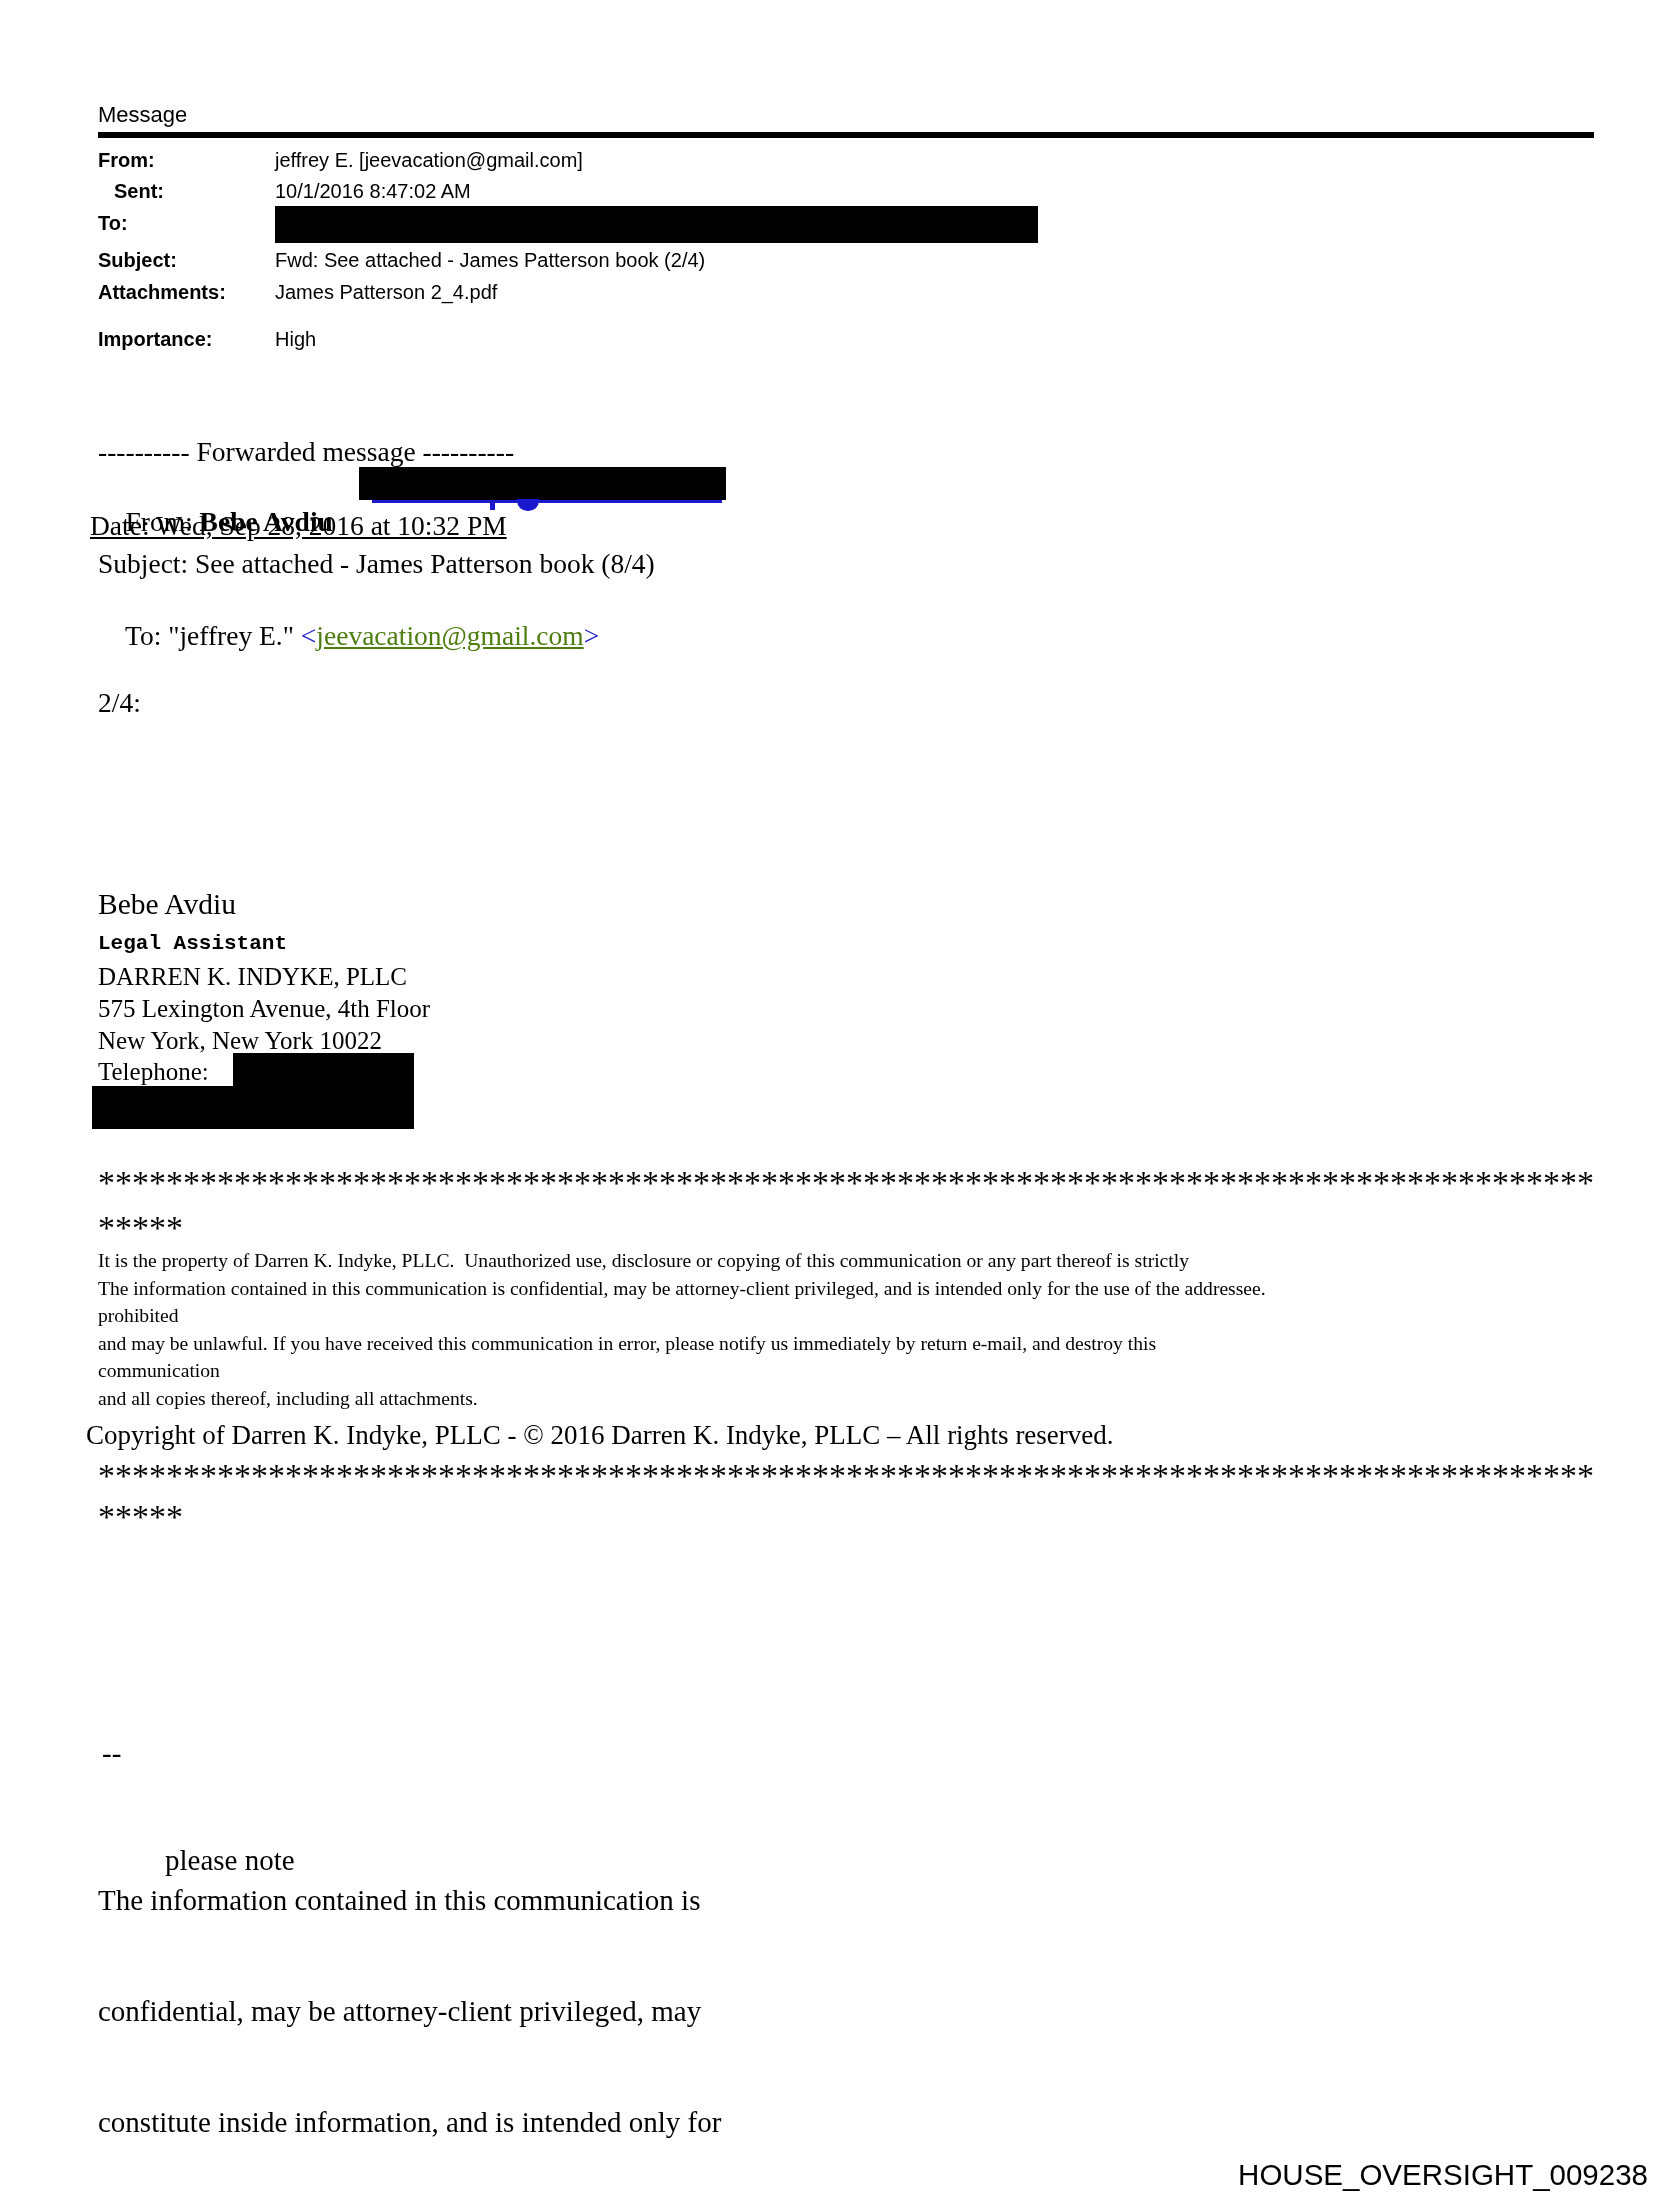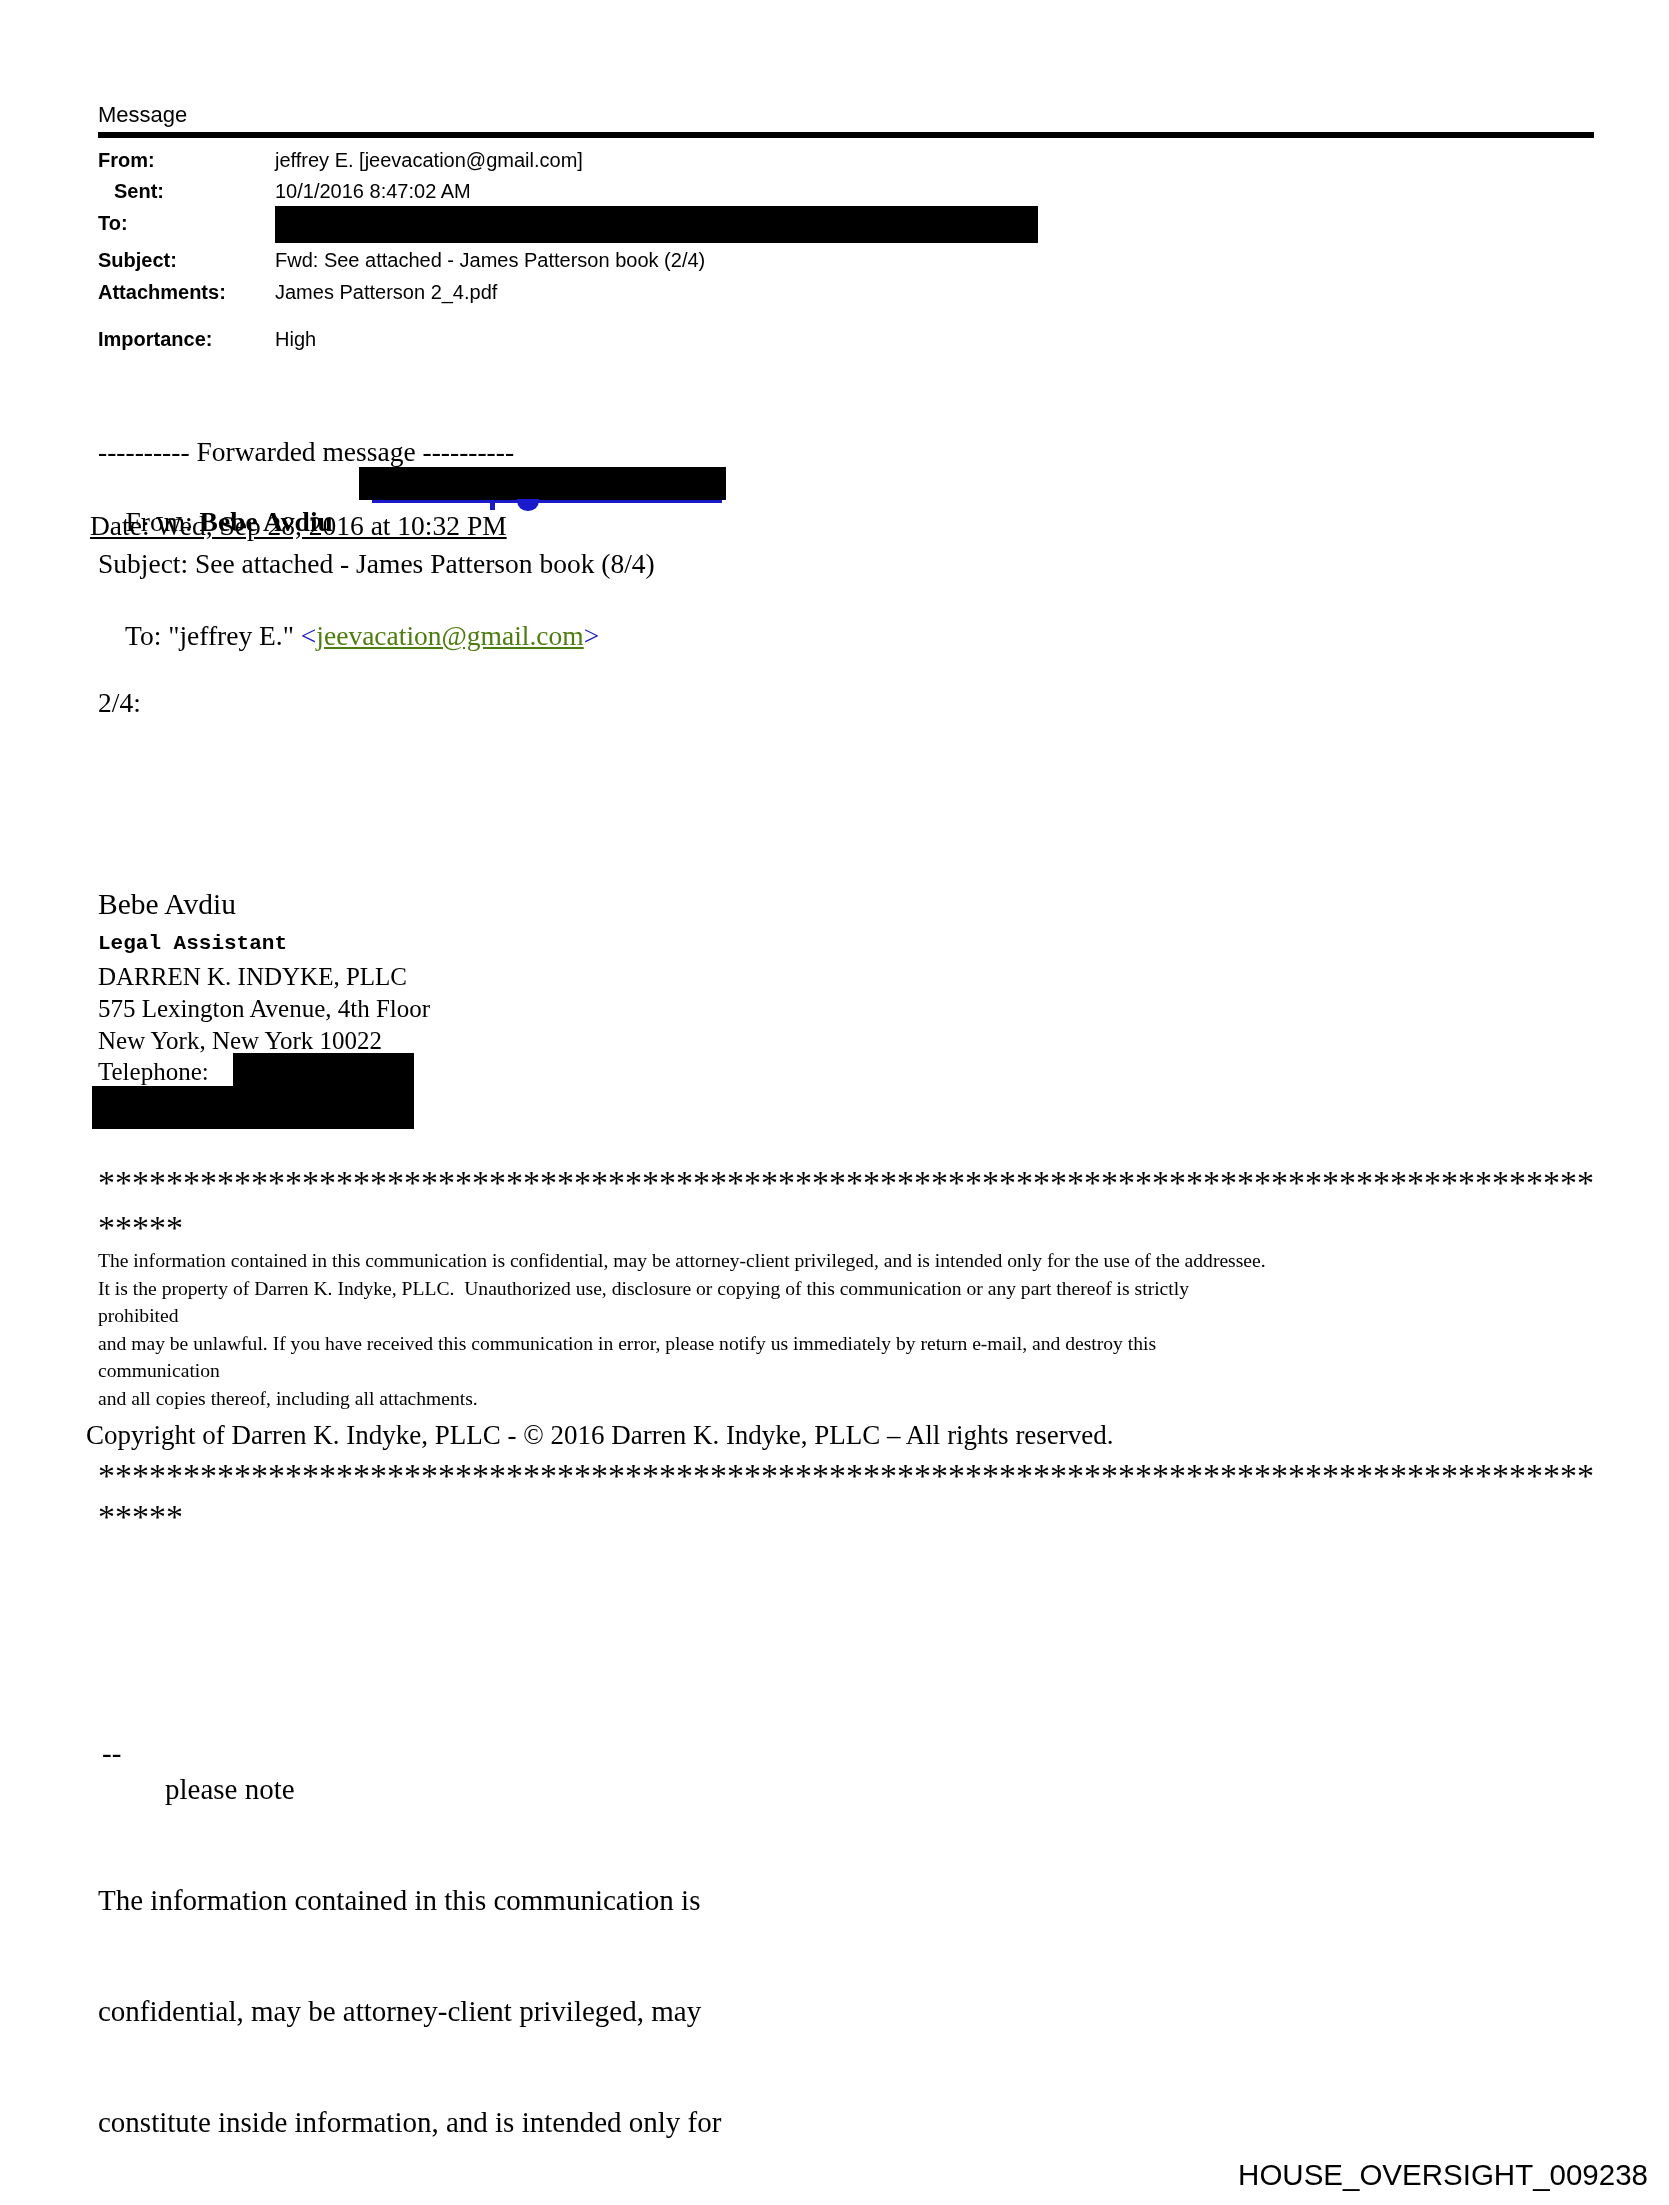--- a/index.html
+++ b/index.html
@@ -80,35 +80,35 @@
   <div class="abs serif fs38" style="left:98px; top:994px;">575 Lexington Avenue, 4th Floor</div>
   <div class="abs serif fs38" style="left:98px; top:1026px;">New York, New York 10022</div>
   <div class="abs serif fs38" style="left:98px; top:1057px;">Telephone:</div>
   <div class="redaction" style="left:233px; top:1053px; width:181px; height:35px;"></div>
   <div class="redaction" style="left:92px; top:1086px; width:322px; height:43px;"></div>
 
   <div class="abs serif stars" style="left:98px; top:1164px;">****************************************************************************************</div>
   <div class="abs serif stars" style="left:98px; top:1209px;">*****</div>
 
   <div class="abs serif smallpara" style="left:98px; top:1247px;">
+    <div>It is the property of Darren K. Indyke, PLLC.  Unauthorized use, disclosure or copying of this communication or any part thereof is strictly</div>
     <div>The information contained in this communication is confidential, may be attorney-client privileged, and is intended only for the use of the addressee.</div>
-    <div>It is the property of Darren K. Indyke, PLLC.  Unauthorized use, disclosure or copying of this communication or any part thereof is strictly</div>
     <div>prohibited</div>
     <div>and may be unlawful. If you have received this communication in error, please notify us immediately by return e-mail, and destroy this</div>
     <div>communication</div>
     <div>and all copies thereof, including all attachments.</div>
   </div>
 
   <div class="abs serif fs41" style="left:86px; top:1419px;">Copyright of Darren K. Indyke, PLLC - © 2016 Darren K. Indyke, PLLC – All rights reserved.</div>
 
   <div class="abs serif stars" style="left:98px; top:1457px;">****************************************************************************************</div>
   <div class="abs serif stars" style="left:98px; top:1498px;">*****</div>
 
   <div class="abs serif fs44" style="left:102px; top:1735px;">--</div>
-  <div class="abs serif fs44" style="left:165px; top:1771px;">please note</div>
+  <div class="abs serif fs44" style="left:165px; top:1842px;">please note</div>
 
   <div class="abs serif closelines" style="left:98px; top:1808px;">
     <div>The information contained in this communication is</div>
     <div>confidential, may be attorney-client privileged, may</div>
     <div>constitute inside information, and is intended only for</div>
     
     
     
   </div>
 

